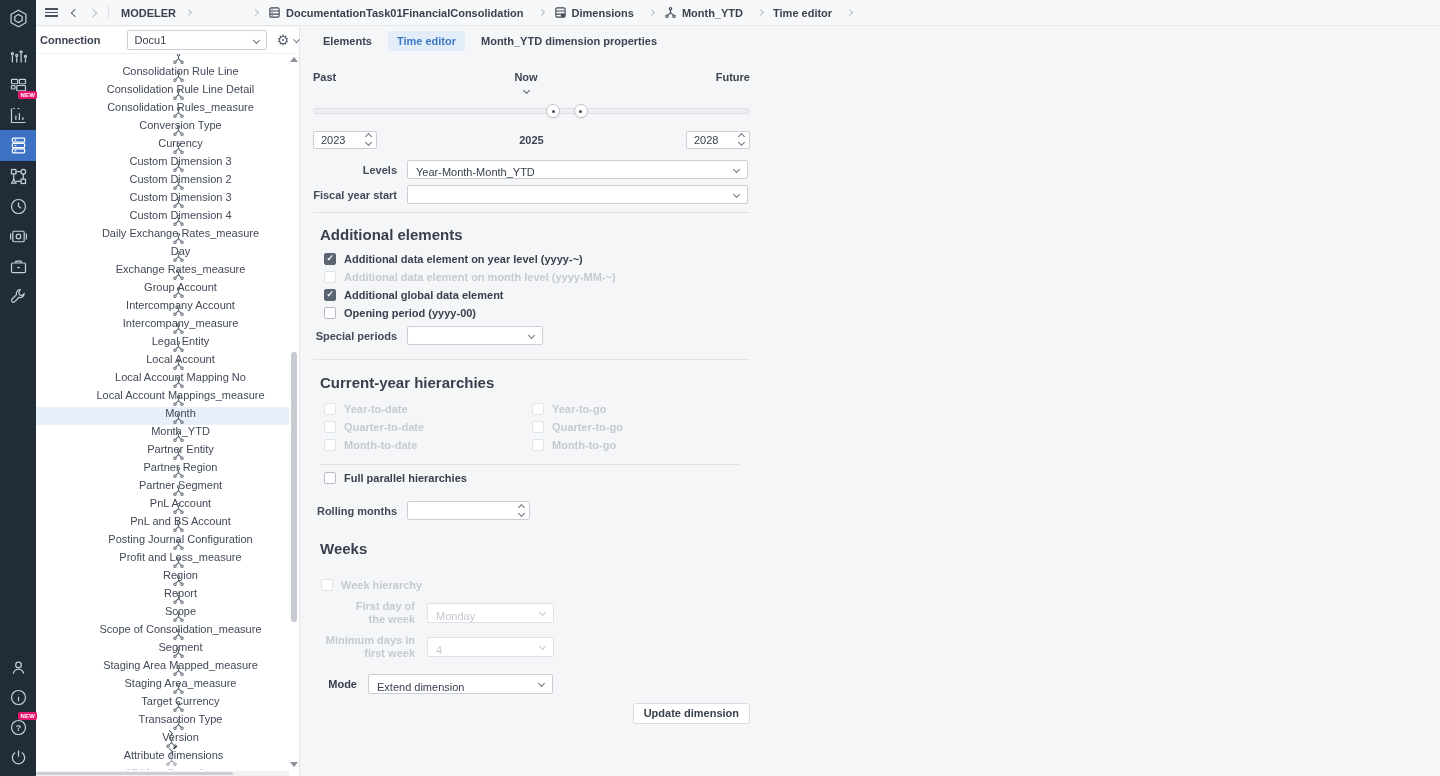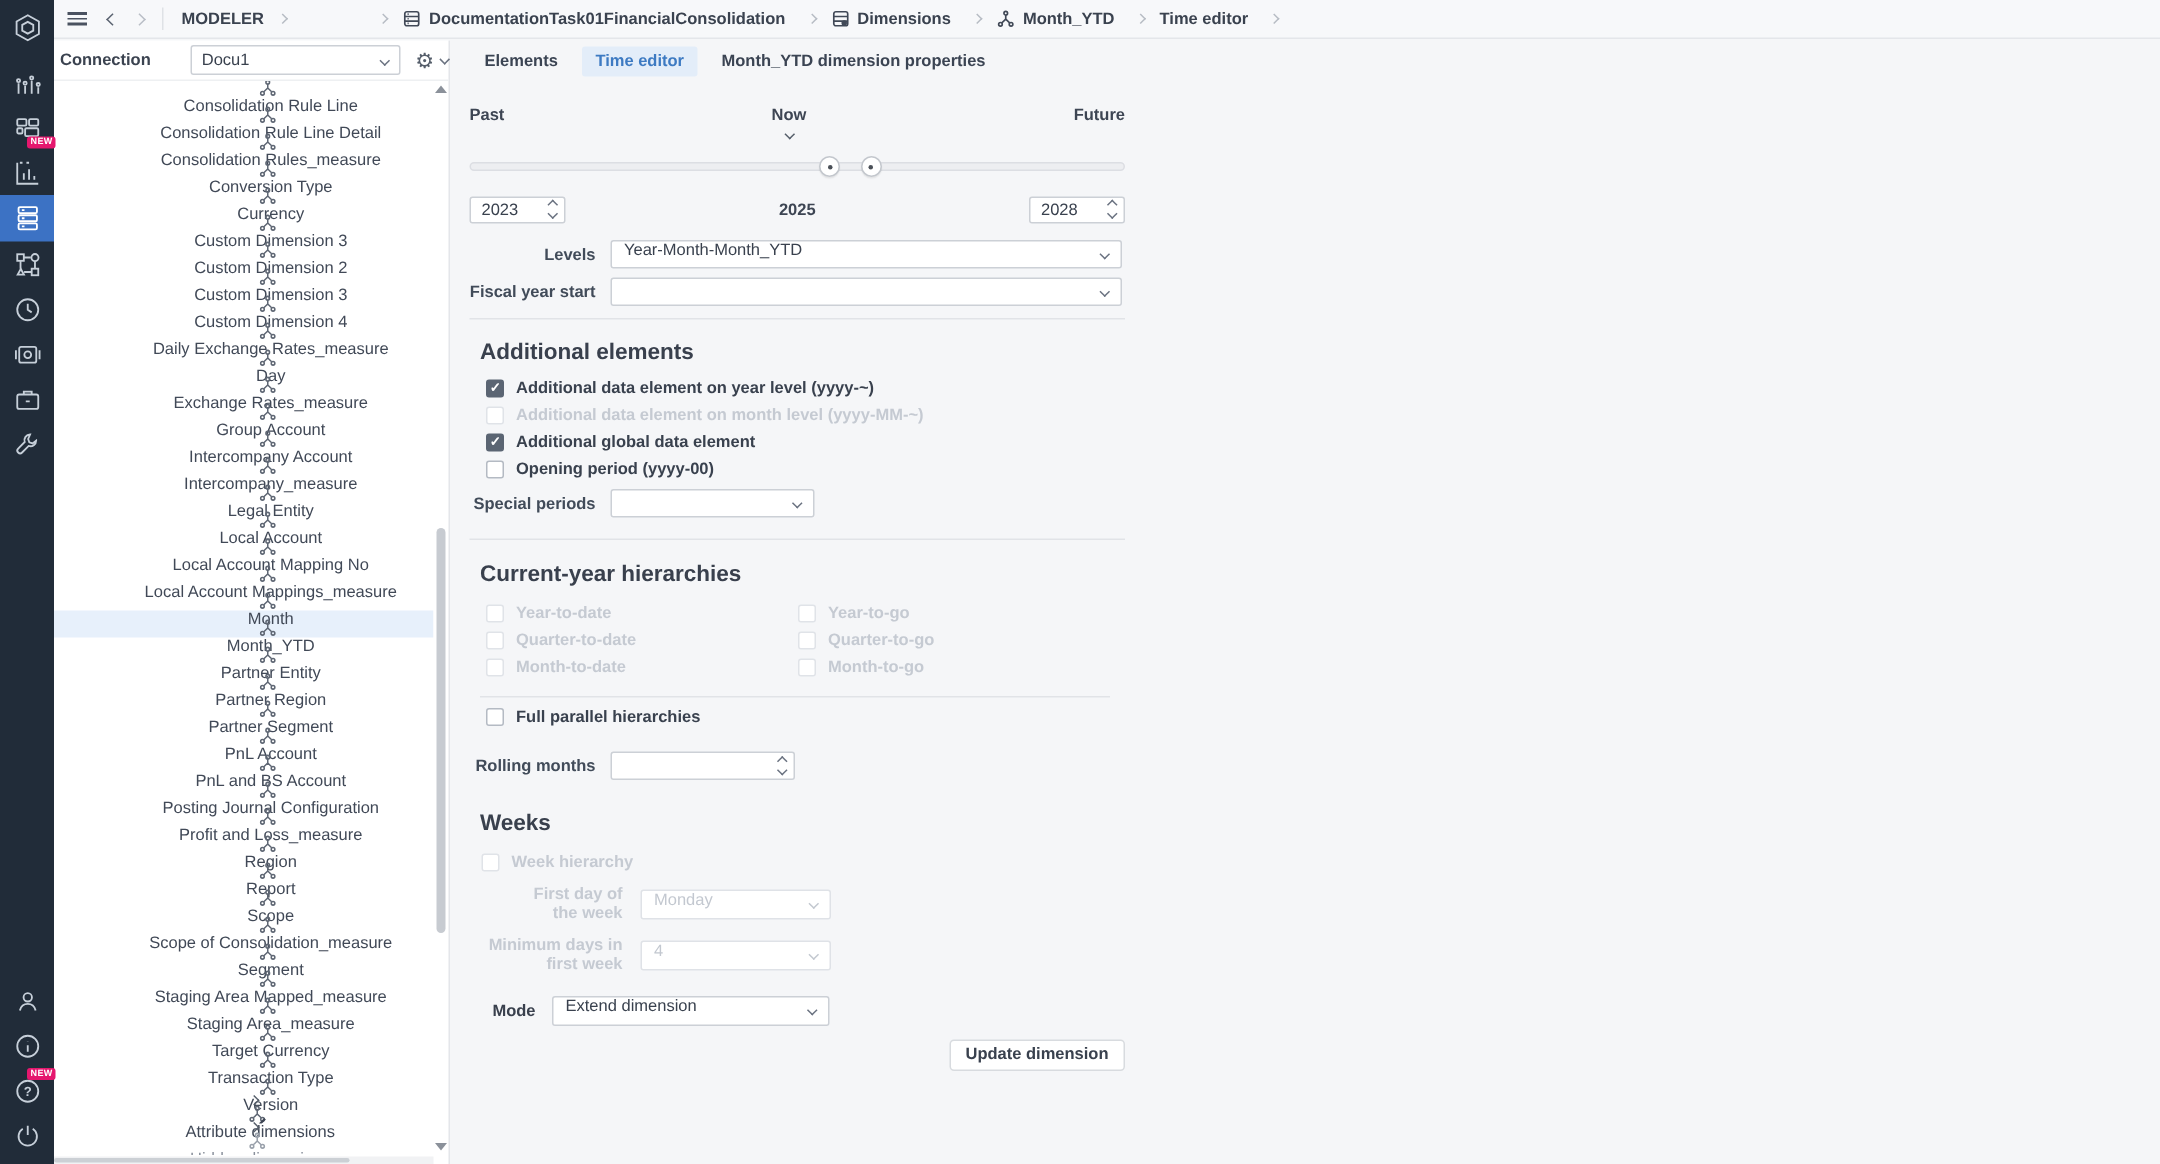--- a/index.html
+++ b/index.html
@@ -86,21 +86,21 @@
   .num-box input { position:absolute; left:0; top:0; width:44px; height:16px; border:0; outline:0; padding-left:7px; font:inherit; color:#39414e; background:transparent; }
   .spin { position:absolute; right:5px; top:2px; display:flex; flex-direction:column; gap:3px; }
   .spin .sc { width:5px; height:5px; border-right:1.2px solid #6a7280; border-bottom:1.2px solid #6a7280; }
   .spin .sc.up { transform:rotate(-135deg); }
   .spin .sc.dn { transform:rotate(45deg); margin-top:-2px; }
   .mid-year { font-weight:bold; color:#3d4553; }
 
   .frow { display:flex; align-items:center; }
   .frow .lbl { width:84px; text-align:right; font-weight:bold; color:#414b59; margin-right:10px; flex:none; }
   .select { position:relative; height:19px; background:#fff; border:1px solid #ccd0d6; border-radius:2px;
-    display:flex; align-items:flex-start; padding:0 22px 0 8px; color:#39414e; }
+    display:flex; align-items:flex-end; padding:0 22px 0 8px; color:#39414e; }
   .select .chev { position:absolute; right:8px; top:6px; }
   .sel-levels { width:341px; }
   .row-levels { margin-top:11px; }
   .row-fiscal { margin-top:6px; }
   .divider { height:1px; background:#e1e3e7; margin-top:8px; }
   .divider.d2 { margin-top:14px; }
   .divider.short { margin-left:7px; margin-right:10px; margin-top:7px; }
   h3.sect { font-size:15px; color:#39404d; margin:13px 0 0 7px; font-weight:bold; }
   h3.sect.hier { margin-top:14px; }
   h3.sect.weeks { margin-top:20px; }
@@ -117,21 +117,21 @@
   .row-special { margin-top:7px; }
   .sel-special { width:136px; }
   .hier-grid { display:grid; grid-template-columns:208px 208px; margin-top:12px; }
   .hier-grid .cb-row { margin-left:11px; }
   .row-fullpar { margin-top:7px; margin-bottom:0; }
   .row-rolling { margin-top:17px; }
   .num-roll { width:123px; height:19px; }
   .num-roll input { width:100px; height:17px; }
   .num-roll .spin { top:3px; }
 
-  .week-cb { margin-top:12px; margin-left:8px; }
+  .week-cb { margin-top:22px; margin-left:8px; }
   .wrow { display:flex; align-items:center; margin-top:9px; }
   .wrow .lbl2 { width:102px; text-align:right; font-weight:bold; color:#c5cad2; margin-right:12px; line-height:1.15; flex:none; }
   .sel-dis { width:127px; height:20px; color:#c3c8d0; border-color:#dfe2e7; }
   .sel-dis .chev { border-color:#c3c8d0; }
   .row-mode { margin-top:14px; }
   .row-mode .lblm { width:44px; text-align:right; font-weight:bold; color:#39404d; margin-right:11px; flex:none; }
   .sel-mode { width:185px; height:20px; }
   .btn-row { display:flex; justify-content:flex-end; margin-top:9px; padding-right:0; }
   .btn { height:21px; padding:0 10px; background:#fff; border:1px solid #d8dbdf; border-radius:3px;
     font-weight:bold; color:#39414e; font-size:11px; display:flex; align-items:center; cursor:pointer; }

